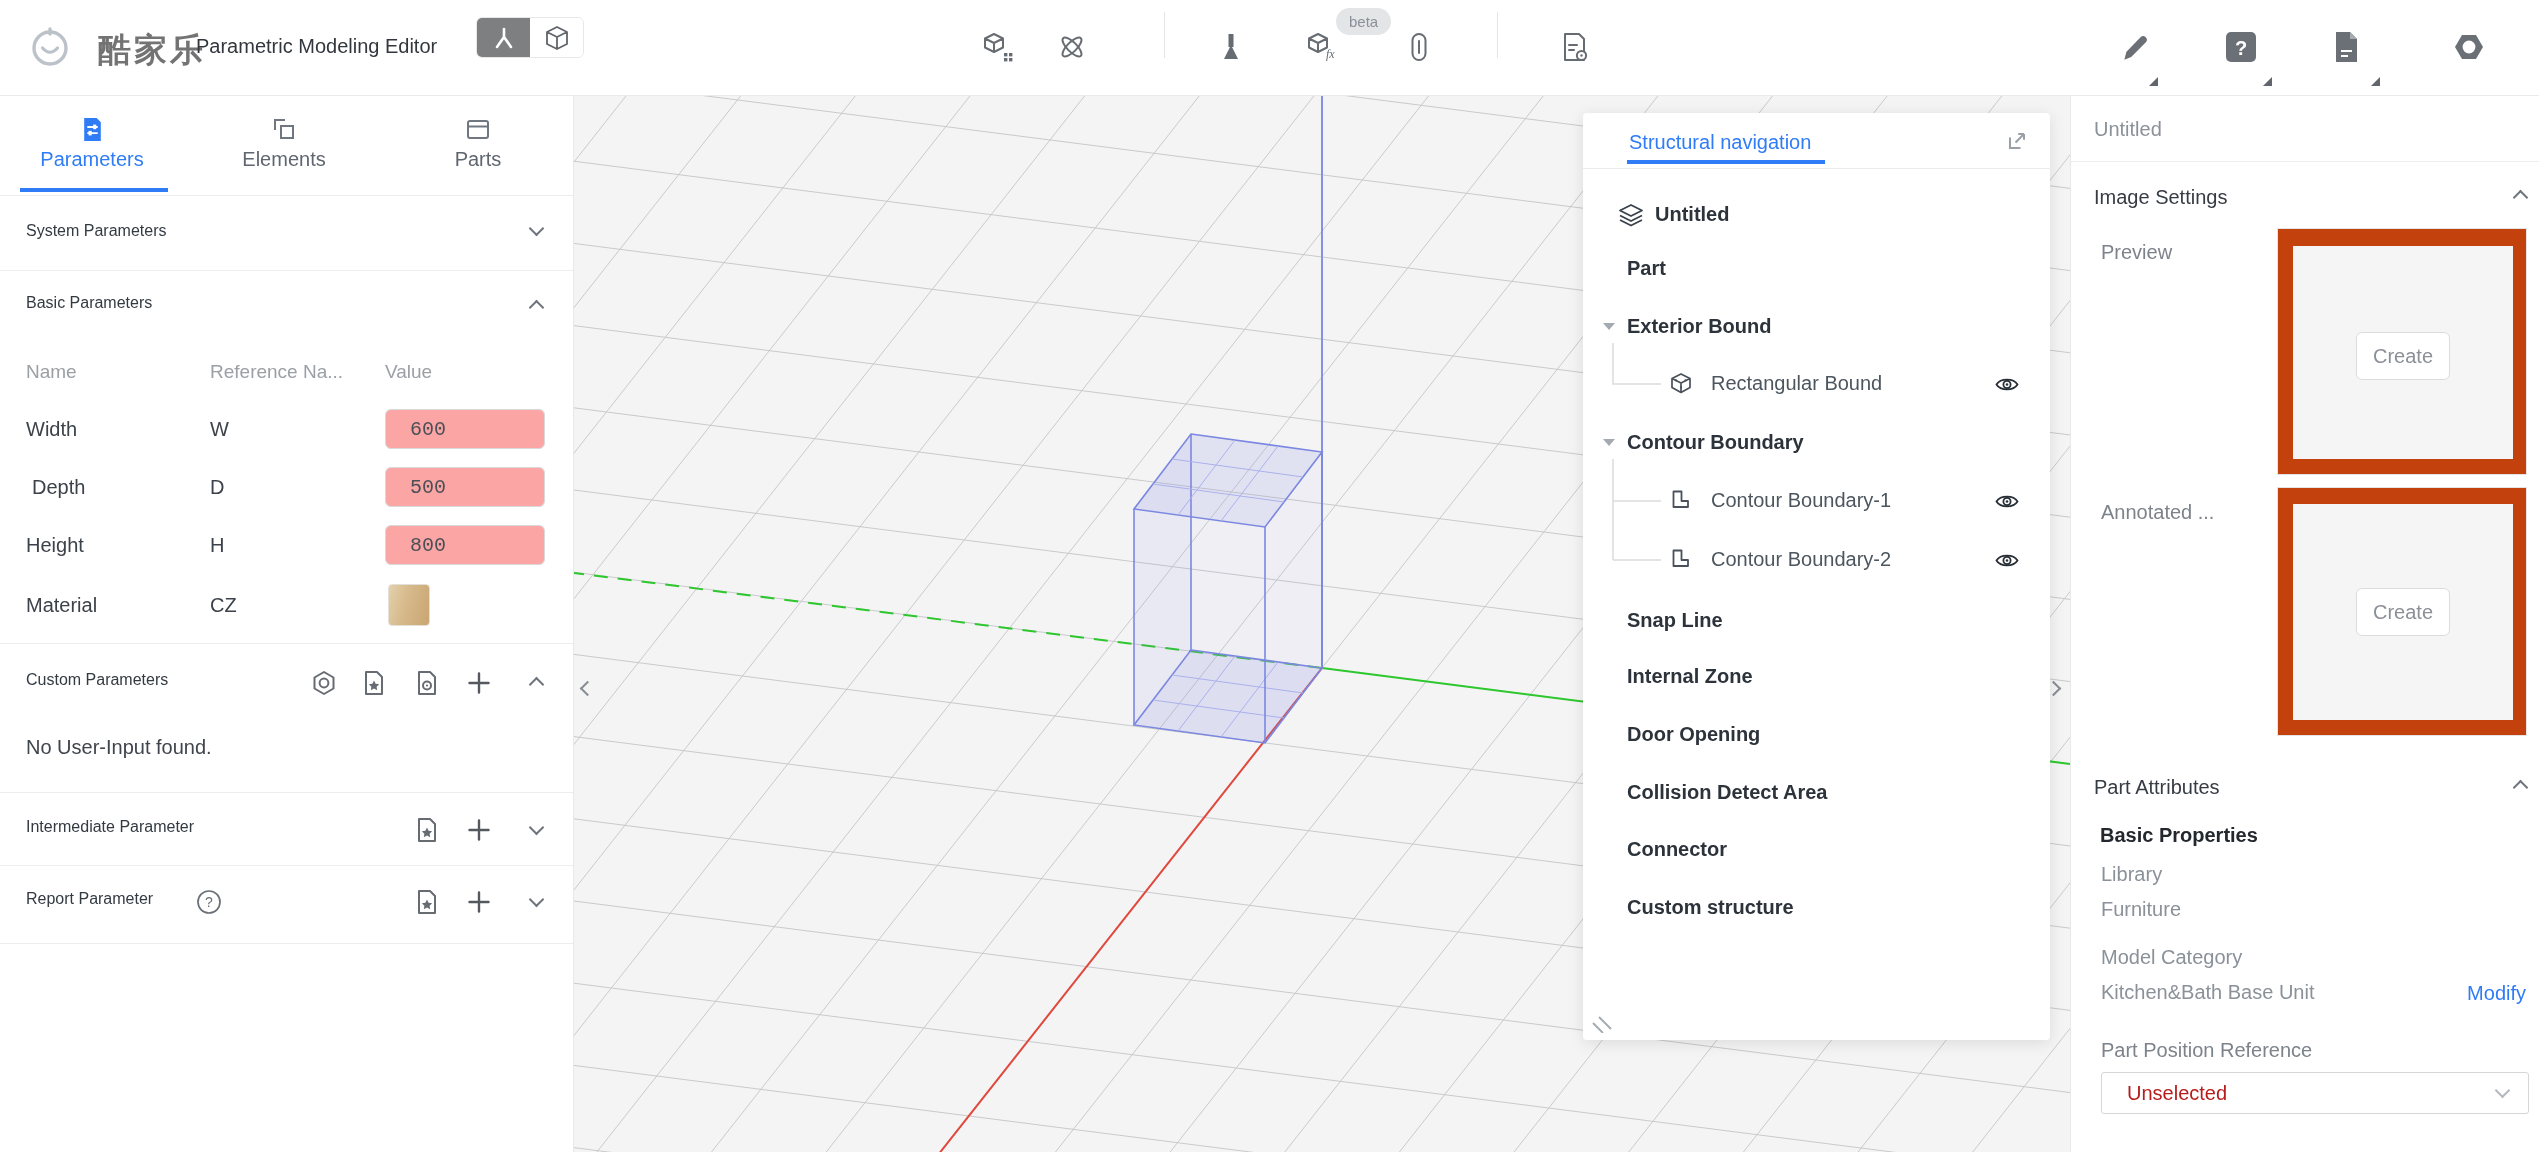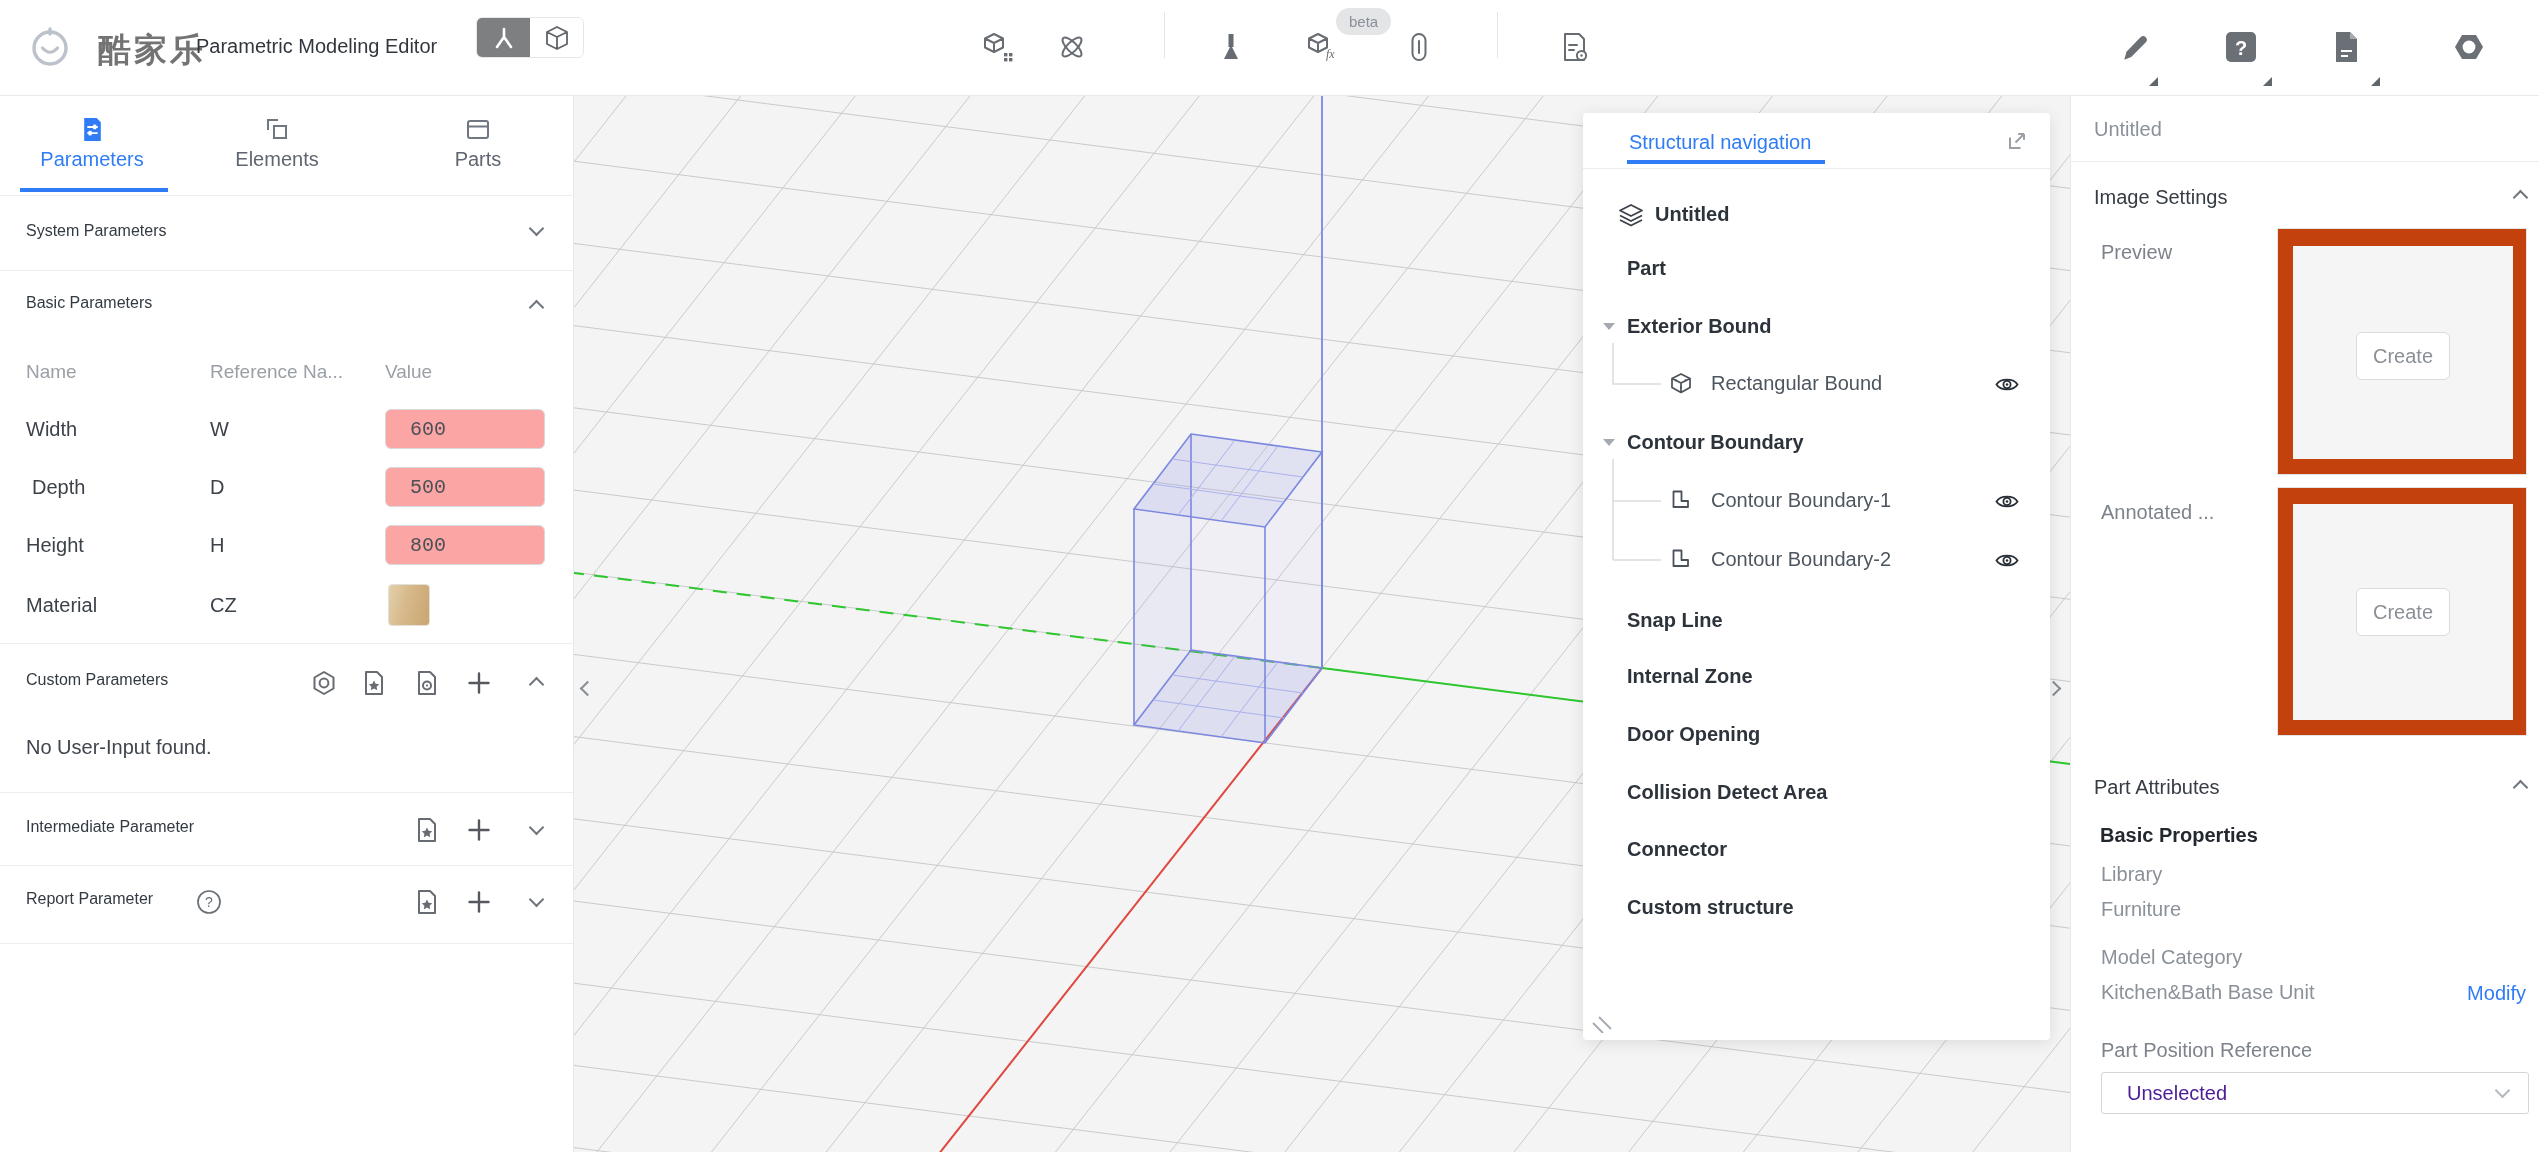--- a/index.html
+++ b/index.html
@@ -62,21 +62,21 @@
 
   
   .right-panel { position:absolute; left:2070px; top:96px; width:469px; height:1056px; background:#fff; border-left:1px solid #e7e9eb; z-index:20; }
   .rp-gray { position:absolute; font-size:20px; color:#8a9199; }
   .rp-dark { position:absolute; font-size:20px; color:#363c44; }
   .rp-box { position:absolute; left:206px; width:250px; border:1px solid #e4e4e6; background:#c2410c; }
   .rp-box-inner { position:absolute; left:15px; background:#f5f5f6; }
   .create-btn { position:absolute; left:78px; width:94px; height:48px; background:#fff; border:1px solid #dcdcde; border-radius:6px; font-size:20px; color:#8b9097; font-family:"Liberation Sans",sans-serif; cursor:pointer; }
   .modify-link { position:absolute; right:13px; top:886px; font-size:20px; color:#2f7cf6; cursor:pointer; }
   .dropdown { position:absolute; left:30px; top:976px; width:428px; height:42px; border:1px solid #d5d6d8; border-radius:3px; background:#fff; cursor:pointer; }
-  .dropdown .dd-text { position:absolute; left:25px; top:9px; font-size:20px; color:#4c1d95; }
+  .dropdown .dd-text { position:absolute; left:25px; top:9px; font-size:20px; color:#b91c1c; }
 </style>
 </head>
 <body>
 
 <div id="app">
 
   <div class="viewport">
     <svg width="1496" height="1056" viewBox="0 0 1496 1056">
       <g id="vp-grid">
           <line x1="-129.83500000000004" y1="-115.79000000000005" x2="2449.105" y2="214.40999999999994" stroke="#c9cacc" stroke-width="1"></line>
@@ -261,21 +261,21 @@
         <div class="ticon">
           <svg width="27" height="27" viewBox="0 0 26 26">
             <path d="M5 2 H17 L21 6 V24 H5 Z" fill="#2f7cf6"></path>
             <path d="M8 10.5 h10 M8 16.5 h10" stroke="#fff" stroke-width="1.9"></path>
             <rect x="13.6" y="8.3" width="3" height="4.4" fill="#fff"></rect>
             <rect x="9.2" y="14.3" width="3" height="4.4" fill="#fff"></rect>
           </svg>
         </div>
         <div class="tlabel">Parameters</div>
       </div>
-      <div class="tab" style="left:207px;">
+      <div class="tab" style="left:214px;">
         <div class="ticon">
           <svg width="26" height="26" viewBox="0 0 26 26">
             <path d="M14 4 H4 V14" stroke="#707780" stroke-width="2" fill="none"></path>
             <rect x="10" y="10" width="12" height="12" stroke="#707780" stroke-width="2" fill="none"></rect>
           </svg>
         </div>
         <div class="tlabel">Elements</div>
       </div>
       <div class="tab" style="left:408px;">
         <div class="ticon">

